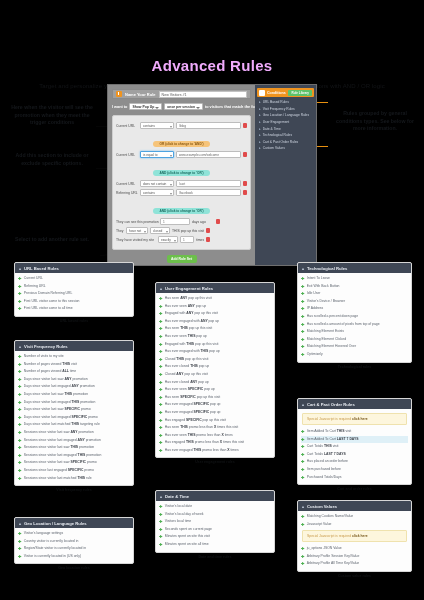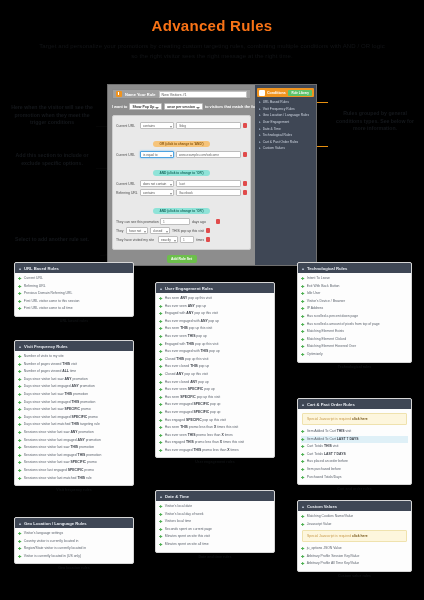--- a/index.html
+++ b/index.html
@@ -7,22 +7,23 @@
     width: 424px; height: 600px;
     background: #000000;
     font-family: "Liberation Sans", sans-serif;
     overflow: hidden;
   }
   .page { position: relative; width: 424px; height: 600px; background:#000; }
 
   
   .hero { padding-top: 17px; text-align: center; }
   .hero-title {
-    font-size: 15px; font-weight: bold; color: #f97316;
+    font-size: 15px; font-weight: bold; color: #f0abfc;
     letter-spacing: .3px;
+    margin-top: 40px;
   }
   .hero-sub {
     margin: 7px auto 0; width: 350px;
     font-size: 6px; line-height: 10px; color: #121417;
     letter-spacing: .1px;
   }
 
   
   .annot {
     position: absolute; color: #15181c; font-size: 5.2px;

